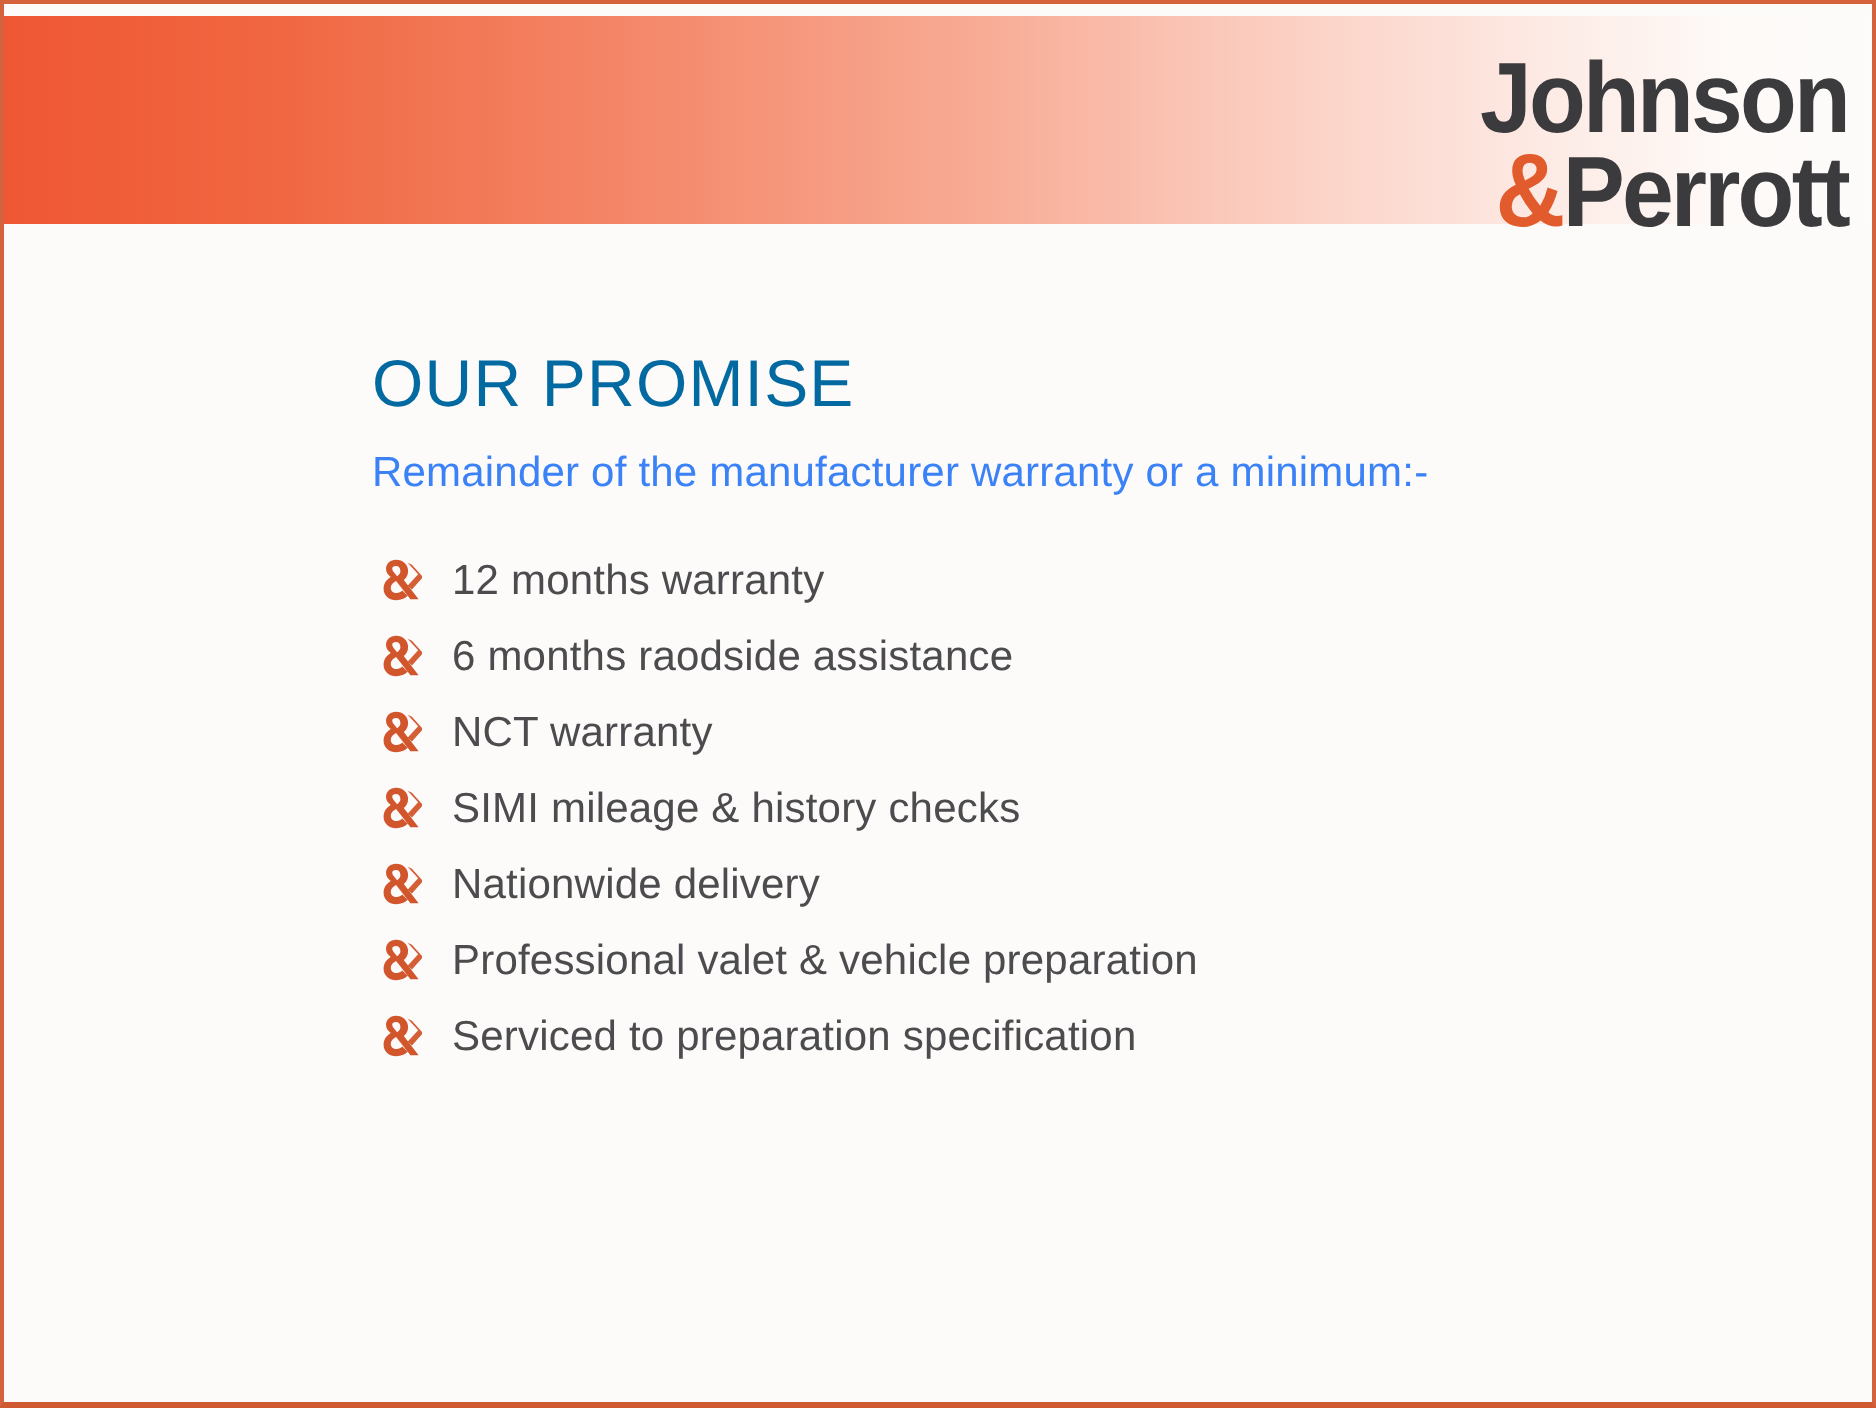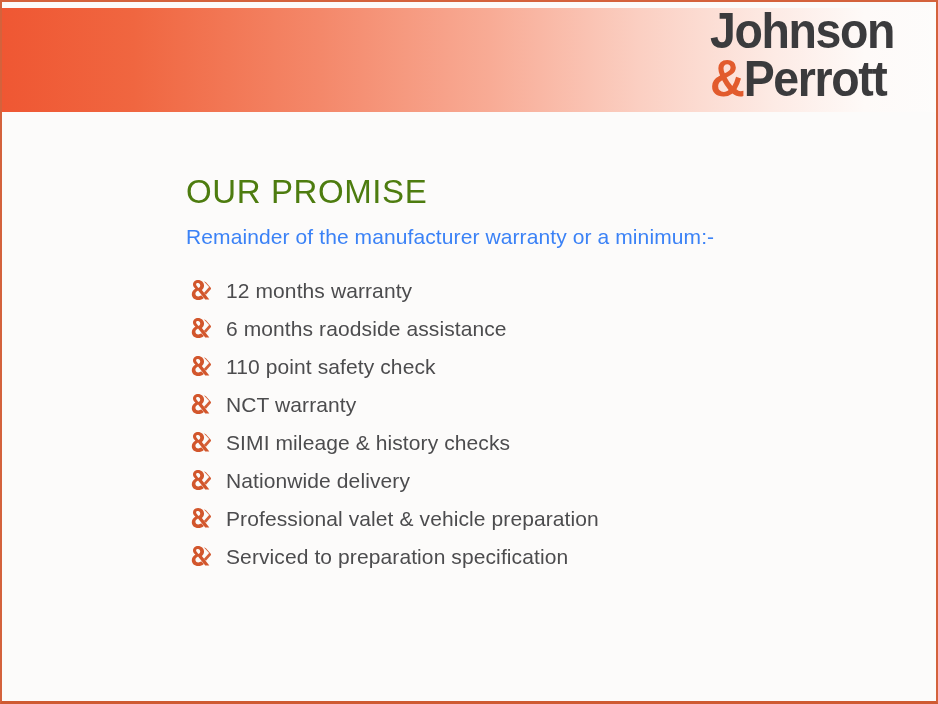--- a/index.html
+++ b/index.html
@@ -41,23 +41,24 @@
         #f8ab95 52%,
         #fbcfc2 68%,
         #fdeae4 82%,
         #fefaf8 92%,
         #fdfcfb 100%);
   }
 
   .logo {
     position: absolute;
     right: 12px;
-    top: 6px;
+    top: 24px;
     width: 230px;
     height: 100px;
+    text-align: right;
   }
   .logo-line {
     display: block;
     color: #3b3b3d;
     font-family: "Liberation Sans", sans-serif;
     font-weight: bold;
     letter-spacing: -1.5px;
     line-height: 0.92;
     white-space: nowrap;
   }
@@ -81,21 +82,21 @@
 
   
   .content {
     position: absolute;
     left: 184px;
     top: 172px;
     width: 740px;
   }
 
   .page-title {
-    color: #4d7c0f;
+    color: #0369a1;
     font-size: 33px;
     font-weight: normal;
     letter-spacing: 0.6px;
     line-height: 1.1;
     margin: 0 0 14px 0;
     white-space: nowrap;
   }
 
   .subtitle {
     color: #3b82f6;
@@ -172,31 +173,20 @@
           <svg width="24" height="24" viewBox="0 0 100 100" aria-hidden="true">
             <g fill="#d2562c">
               <path d="M46 8c-12 0-21 8-21 19 0 7 4 12 10 17-9 6-15 13-15 24 0 14 11 24 27 24 9 0 17-3 23-9l-11-11c-3 3-7 5-12 5-7 0-12-4-12-11 0-6 4-10 11-14l30 38h17L62 50c6-5 9-11 9-19C71 18 60 8 46 8zm0 13c5 0 9 4 9 10 0 4-2 8-7 11l-4-5c-4-5-6-7-6-11 0-3 3-5 8-5z"></path>
               <path d="M70 14l22 24-22 24 9 8 23-26-23-26z" opacity="0.95"></path>
             </g>
           </svg>
         </span>
         <span class="promise-text">6 months raodside assistance</span>
       </li>
 
-      <li class="promise-item">
-        <span class="bullet-icon">
-          <svg width="24" height="24" viewBox="0 0 100 100" aria-hidden="true">
-            <g fill="#d2562c">
-              <path d="M46 8c-12 0-21 8-21 19 0 7 4 12 10 17-9 6-15 13-15 24 0 14 11 24 27 24 9 0 17-3 23-9l-11-11c-3 3-7 5-12 5-7 0-12-4-12-11 0-6 4-10 11-14l30 38h17L62 50c6-5 9-11 9-19C71 18 60 8 46 8zm0 13c5 0 9 4 9 10 0 4-2 8-7 11l-4-5c-4-5-6-7-6-11 0-3 3-5 8-5z"></path>
-              <path d="M70 14l22 24-22 24 9 8 23-26-23-26z" opacity="0.95"></path>
-            </g>
-          </svg>
-        </span>
-        <span class="promise-text">110 point safety check</span>
-      </li>
 
       <li class="promise-item">
         <span class="bullet-icon">
           <svg width="24" height="24" viewBox="0 0 100 100" aria-hidden="true">
             <g fill="#d2562c">
               <path d="M46 8c-12 0-21 8-21 19 0 7 4 12 10 17-9 6-15 13-15 24 0 14 11 24 27 24 9 0 17-3 23-9l-11-11c-3 3-7 5-12 5-7 0-12-4-12-11 0-6 4-10 11-14l30 38h17L62 50c6-5 9-11 9-19C71 18 60 8 46 8zm0 13c5 0 9 4 9 10 0 4-2 8-7 11l-4-5c-4-5-6-7-6-11 0-3 3-5 8-5z"></path>
               <path d="M70 14l22 24-22 24 9 8 23-26-23-26z" opacity="0.95"></path>
             </g>
           </svg>
         </span>

